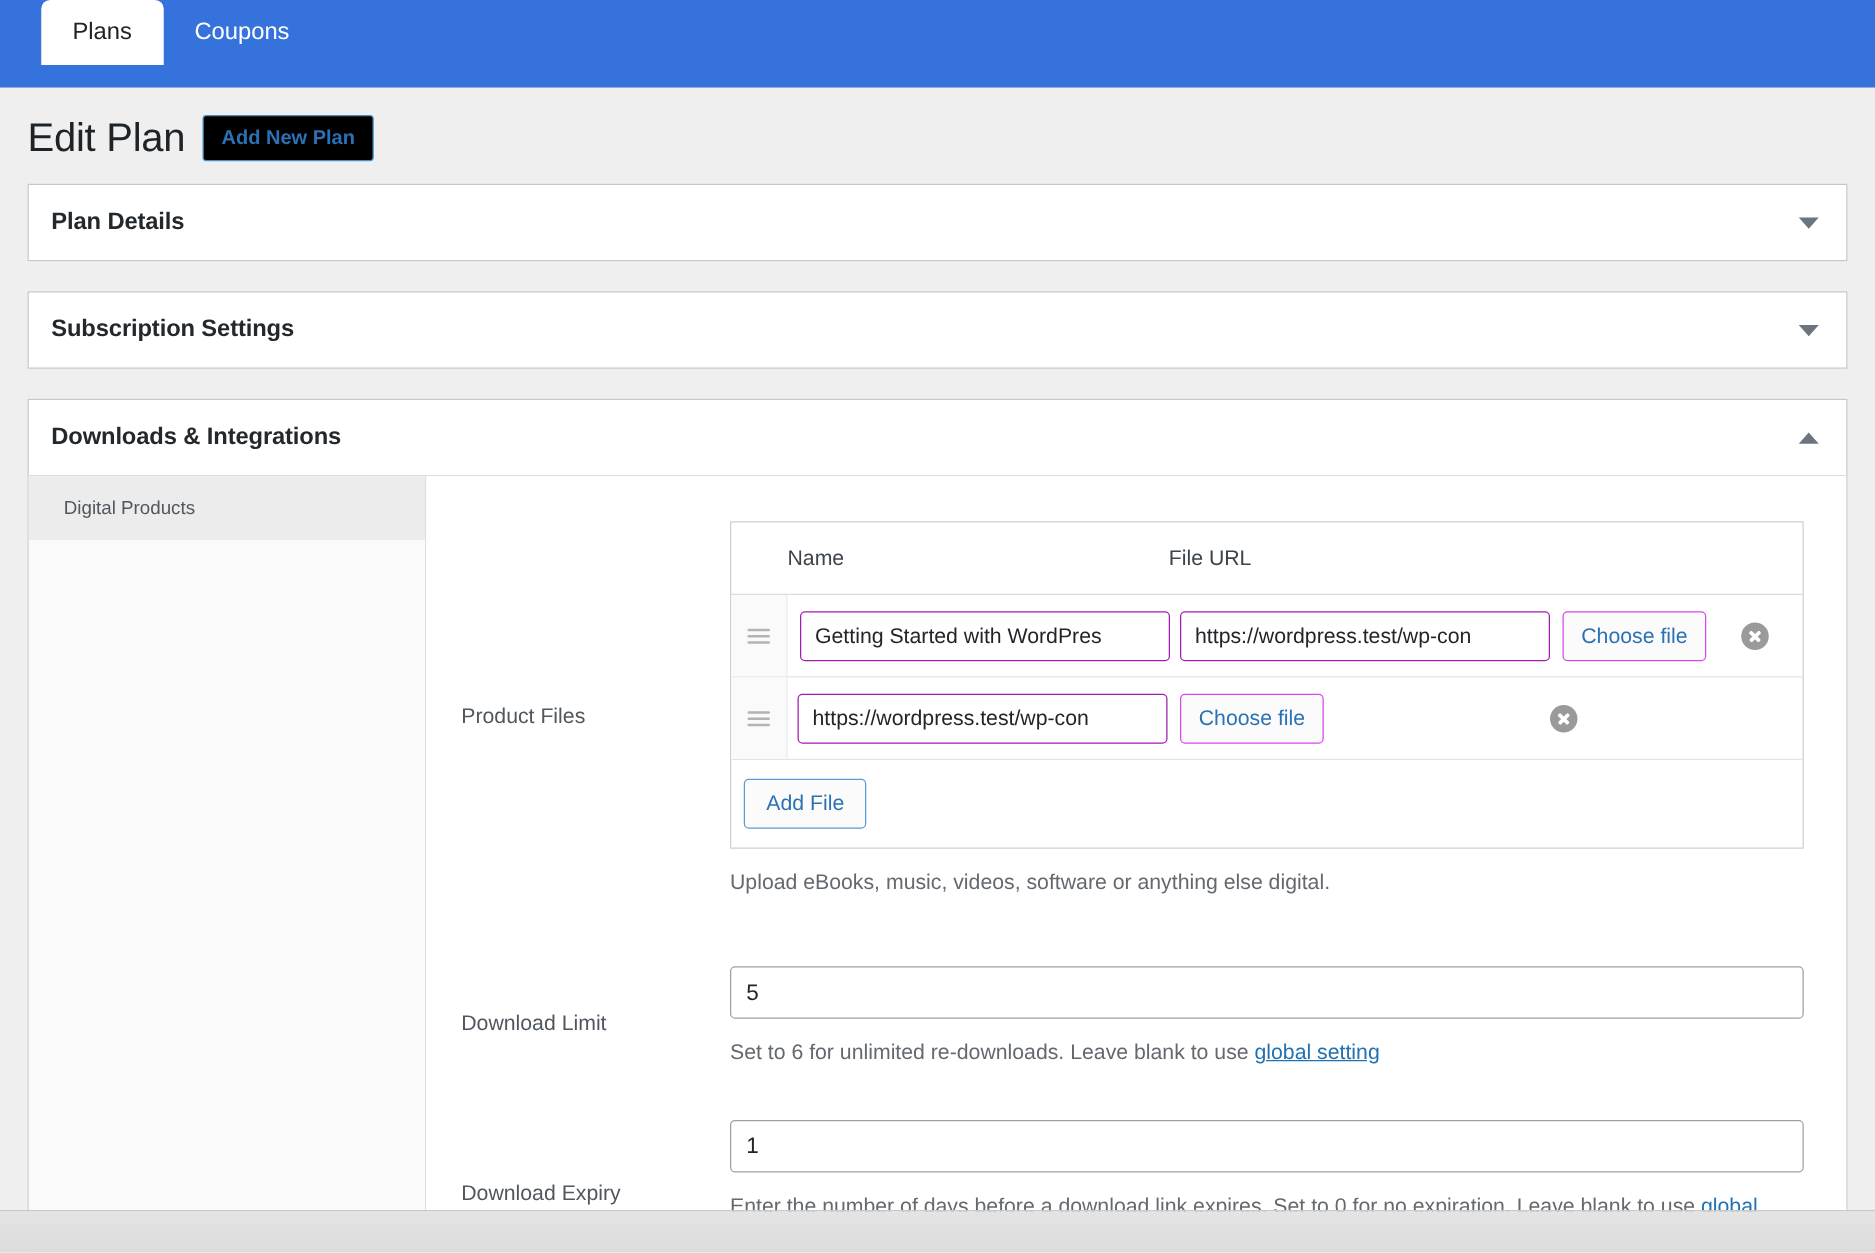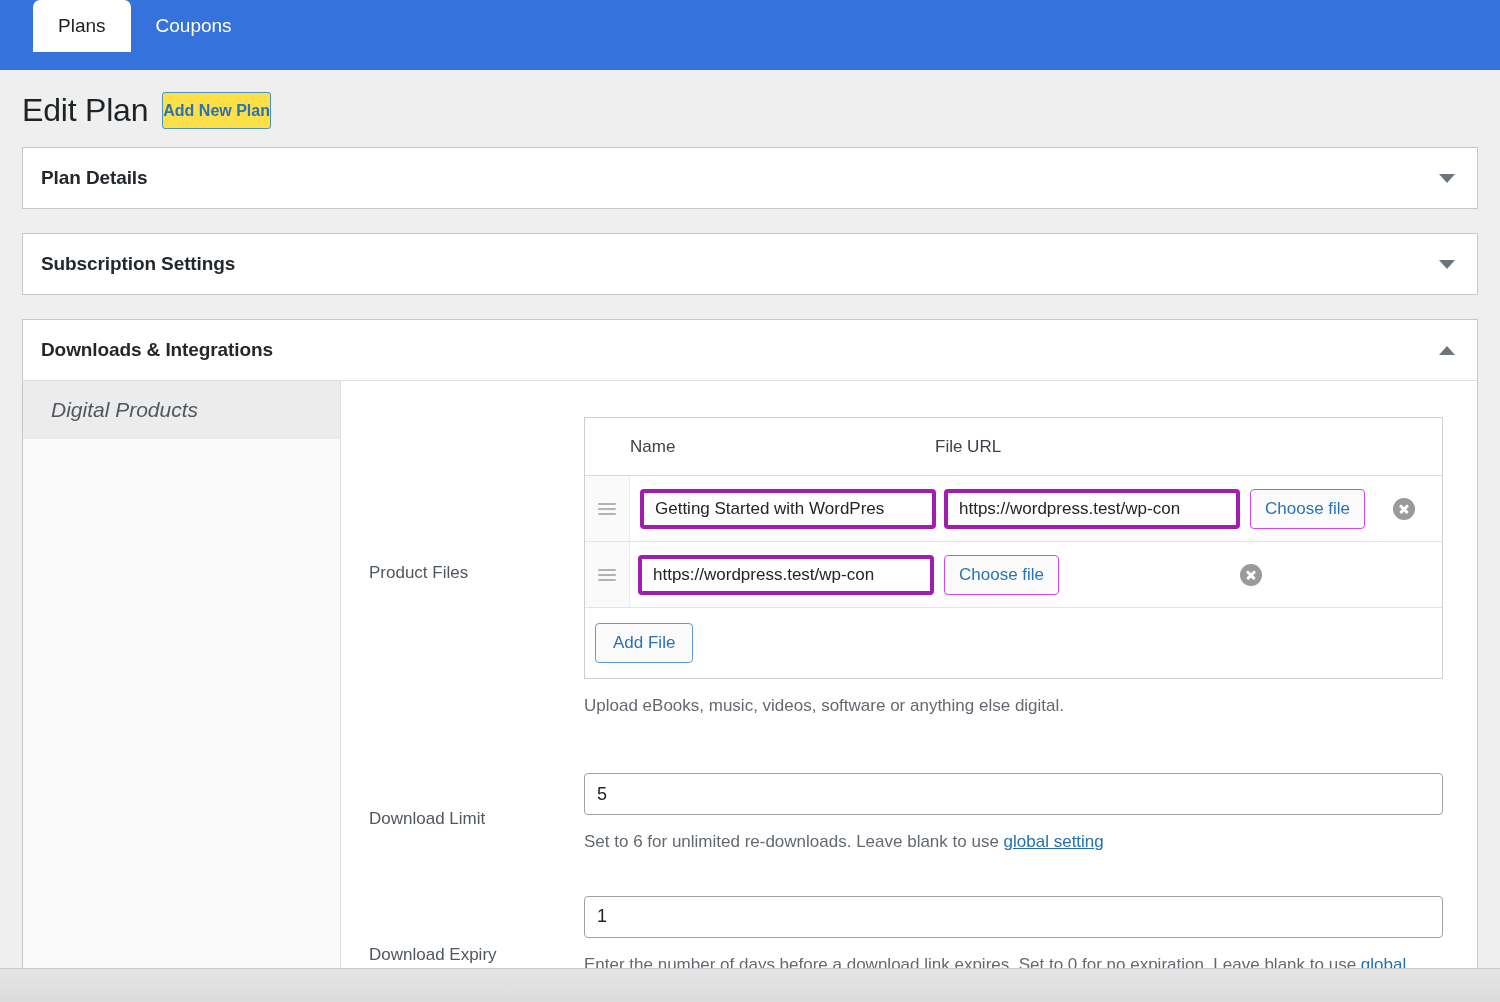--- a/index.html
+++ b/index.html
@@ -45,25 +45,25 @@
     gap: 14px;
   }
   .page-title {
     font-size: 32px;
     color: #1d2327;
     font-weight: 400;
     letter-spacing: -0.2px;
   }
   .btn-outline-primary {
     border: 1px solid #4a90c4;
-    background: #fde047;
+    background: #000000;
     color: #2a72b5;
     font-size: 16px;
     font-weight: bold;
-    padding: 8px 0;
+    padding: 8px 14px;
     border-radius: 3px;
     cursor: pointer;
     font-family: "Liberation Sans", sans-serif;
     line-height: 1.2;
   }
 
   
   .panels { padding: 0 22px; }
   .panel {
     background: #ffffff;
@@ -99,24 +99,23 @@
   }
   .side-nav {
     width: 318px;
     background: #fafafa;
     border-right: 1px solid #dedede;
     padding-top: 0;
     flex: 0 0 318px;
   }
   .side-item {
     padding: 17px 0 17px 28px;
-    font-size: 21px;
+    font-size: 15px;
     color: #50575e;
     cursor: pointer;
-    font-style: italic;
   }
   .side-item.active { background: #ececec; }
 
   .form-area {
     flex: 1;
     background: #ffffff;
     padding: 36px 34px 30px 28px;
   }
   .field-row {
     display: flex;
@@ -170,21 +169,21 @@
   }
   .handle-icon { width: 18px; }
   .handle-icon span {
     display: block;
     height: 2px;
     background: #b3b3b3;
     margin: 3px 0;
     border-radius: 1px;
   }
   .inp {
-    border: 4px solid #a21caf;
+    border: 1px solid #a21caf;
     border-radius: 4px;
     height: 40px;
     font-size: 17px;
     padding: 0 11px;
     color: #212529;
     font-family: "Liberation Sans", sans-serif;
     background: #fff;
     outline: none;
   }
   .inp-name { width: 296px; margin-left: 10px; }

